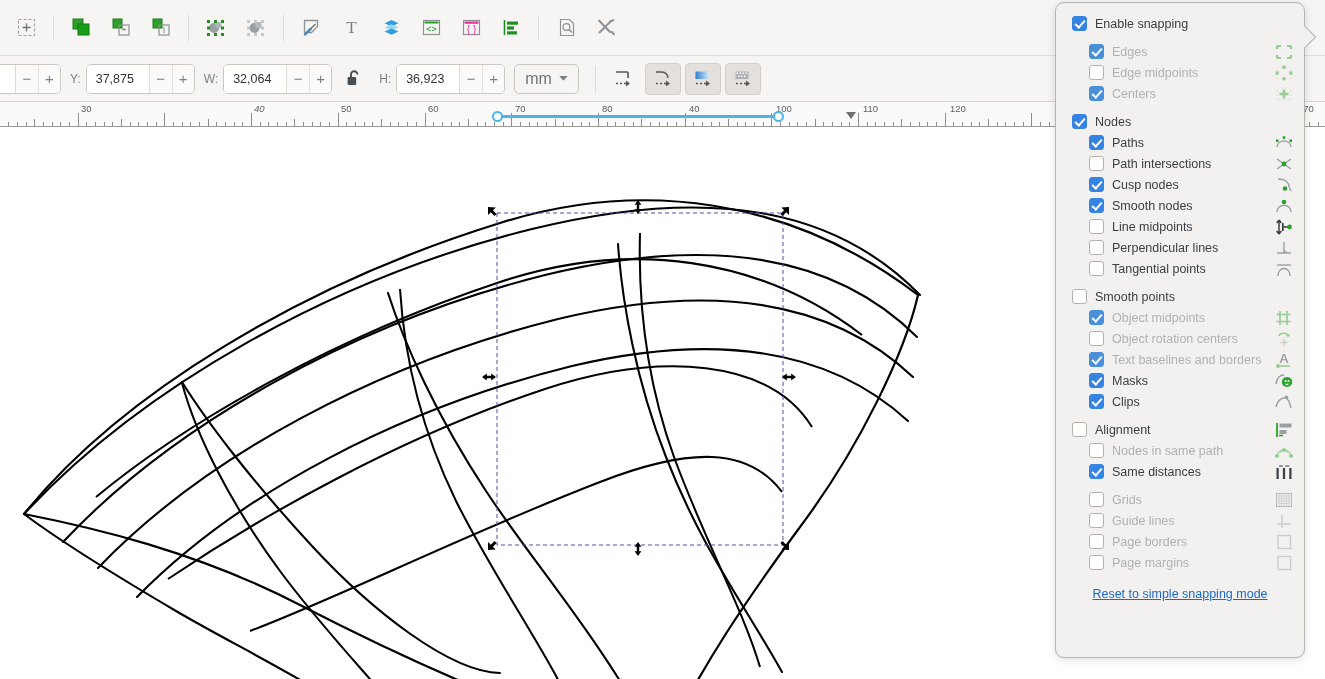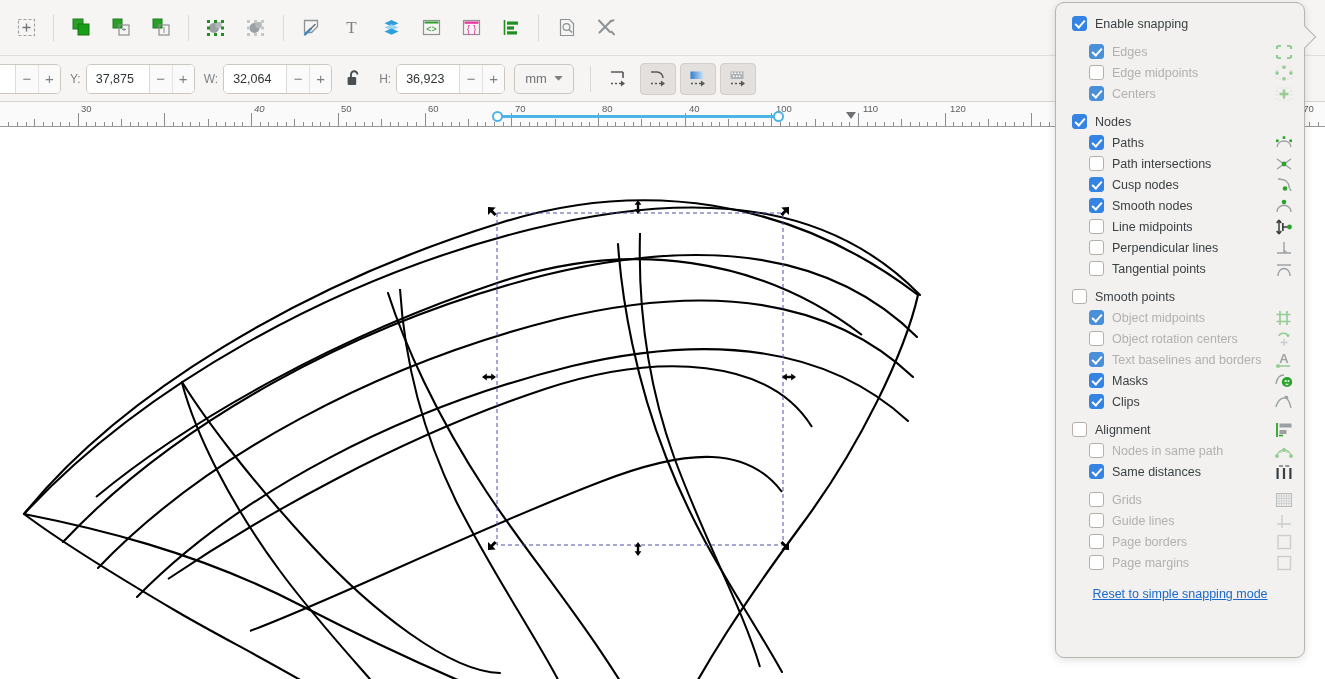--- a/index.html
+++ b/index.html
@@ -47,21 +47,21 @@
   .spin .btns { display: flex; border-left: 1px solid #dedad6; height: 28px; }
   .spin .sb {
     width: 22px; height: 28px; display: flex; align-items: center; justify-content: center;
     color: #7b7f82; font-size: 15px; background: #fbfafa;
   }
   .spin .sb + .sb { border-left: 1px solid #e6e2de; }
   .fieldlabel { color: #7d8185; font-size: 12px; margin: 0 5px 0 9px; }
   .unitsel {
     display: flex; align-items: center; gap: 7px; height: 30px; padding: 0 10px;
     border: 1px solid #cdc7c2; border-radius: 5px; background: #f6f5f4;
-    color: #6f7376; font-size: 13px; margin-left: 9px;
+    color: #6f7376; font-size: 16px; margin-left: 9px;
   }
   .lockbtn { width: 28px; height: 30px; display:flex; align-items:center; justify-content:center; margin: 0 2px 0 8px;}
   .snapbtn {
     width: 36px; height: 32px; margin: 0 2px;
     display: flex; align-items: center; justify-content: center;
     border-radius: 4px; border: 1px solid transparent;
   }
   .snapbtn.active { background: #e3e0dd; border-color: #d2cecb; }
 
   

